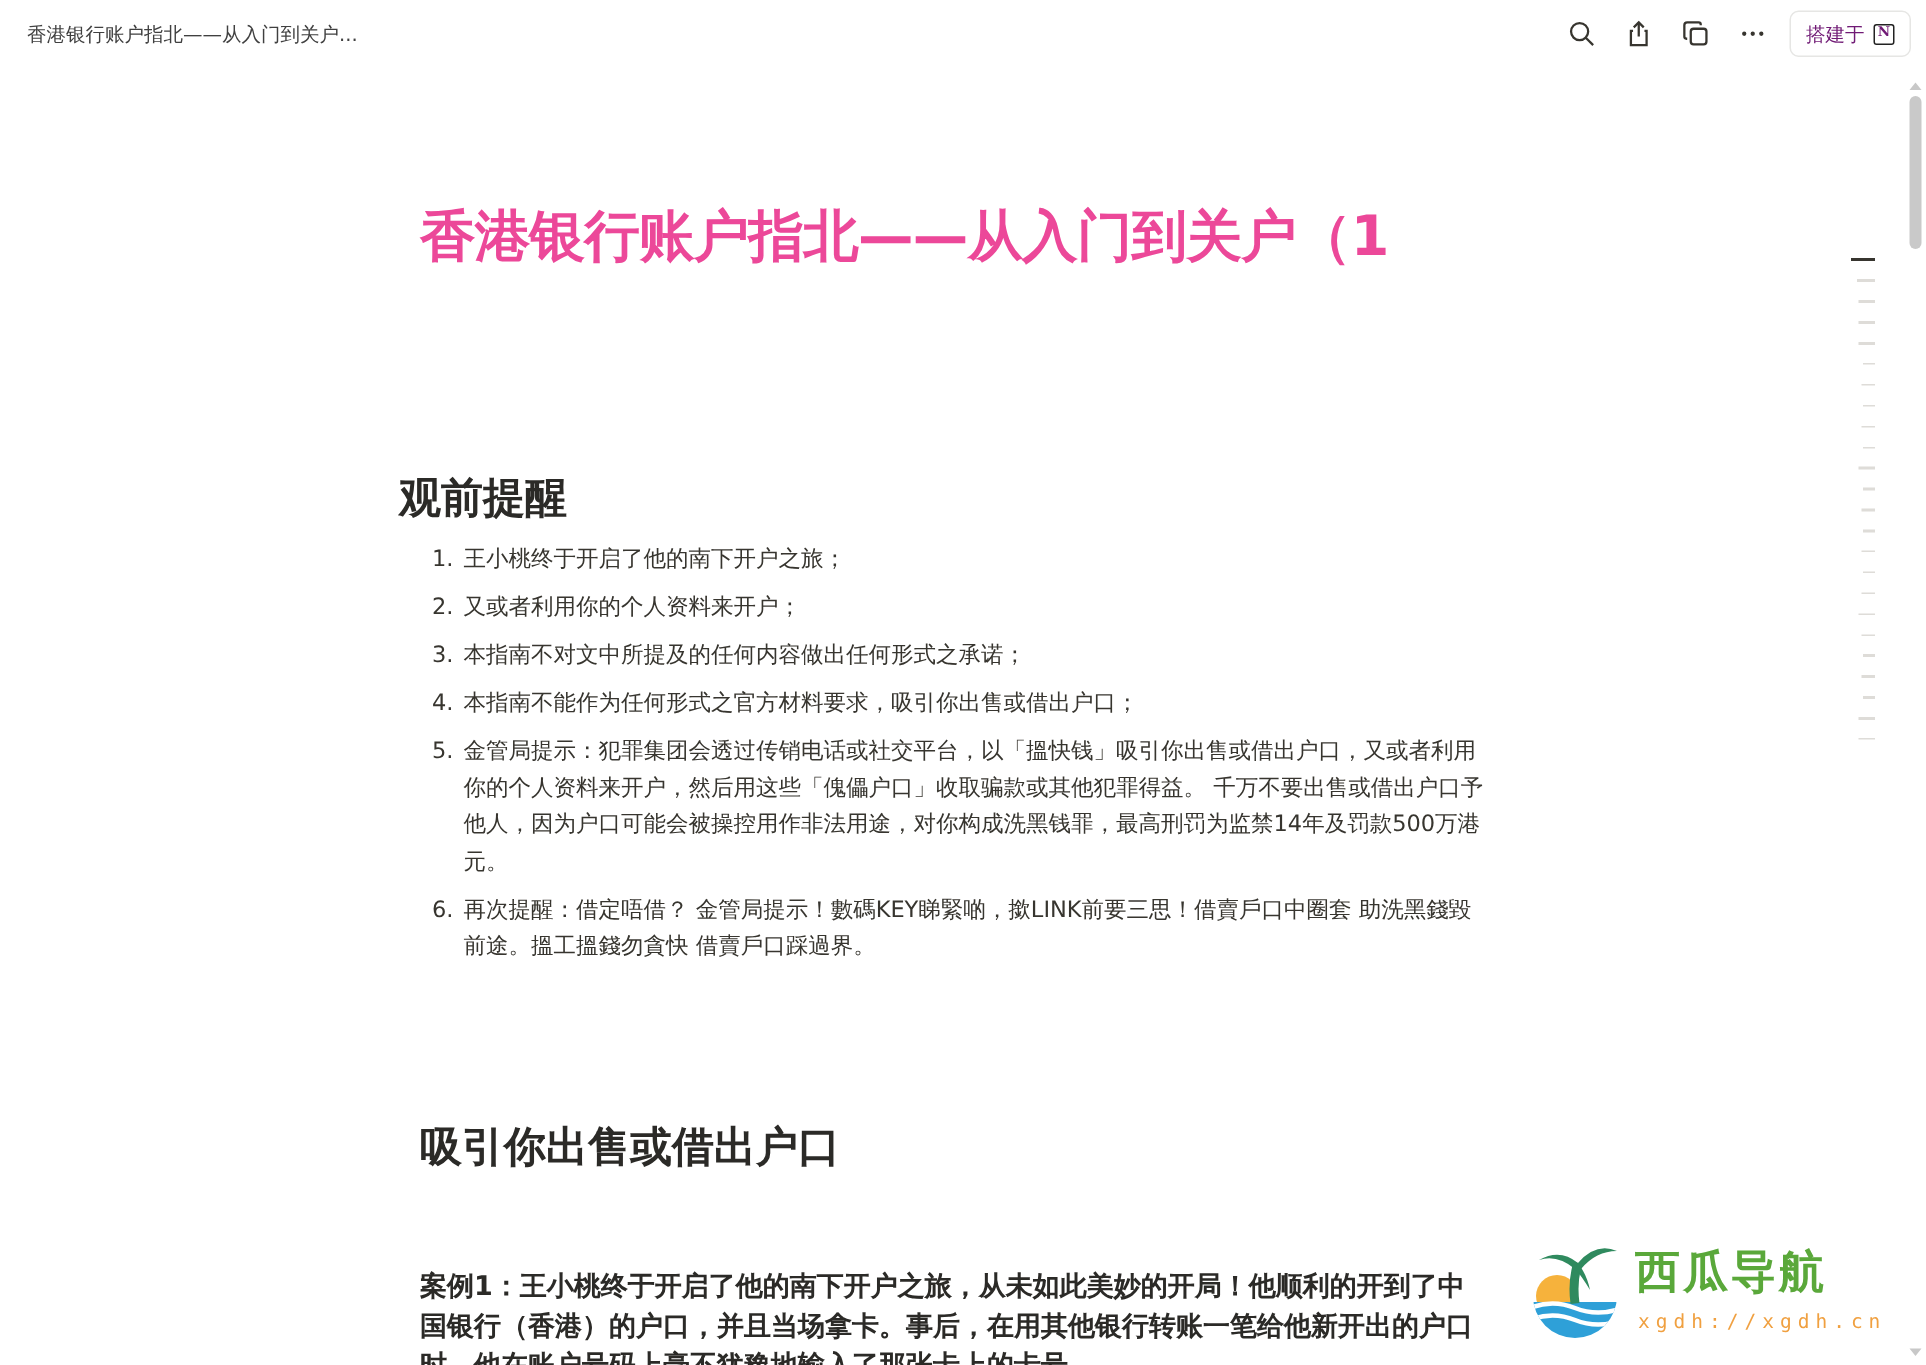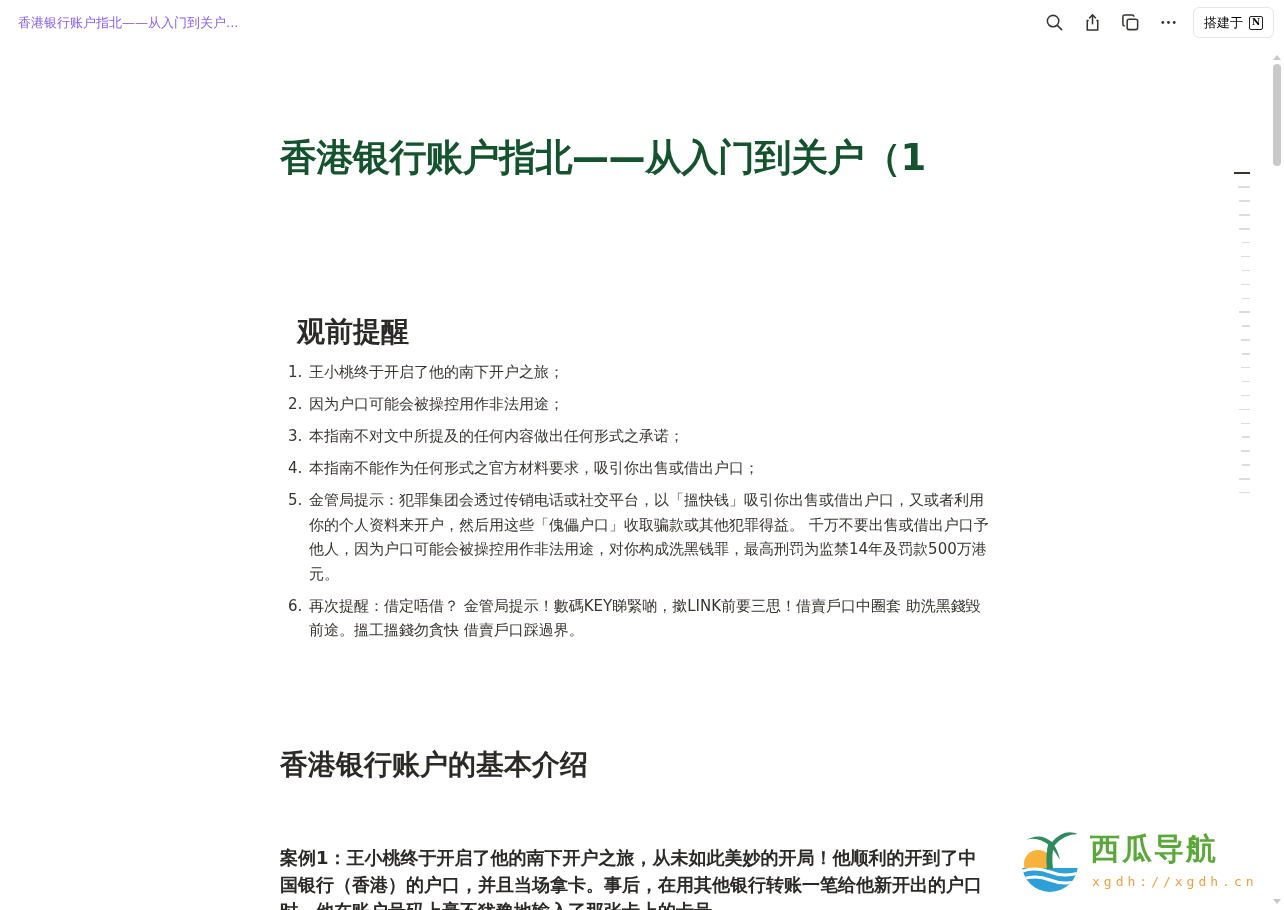--- a/index.html
+++ b/index.html
@@ -1,30 +1,30 @@
 <!DOCTYPE html>
 <html><head>
 <meta charset="utf-8">
 <style>
   * { box-sizing: border-box; margin: 0; padding: 0; }
   html, body { width: 1284px; height: 910px; overflow: hidden; background: #ffffff; }
   body { font-family: "DejaVu Sans", "Liberation Sans", sans-serif; color: #37352f; position: relative; }
 
   .topbar { position: absolute; top: 0; left: 0; width: 1284px; height: 45px; display: flex; align-items: center; background: #fff; z-index: 5; }
-  .crumb { position: absolute; left: 18px; top: 14px; font-size: 13px; color: #8b5cf6; white-space: nowrap; }
+  .crumb { position: absolute; left: 18px; top: 14px; font-size: 13px; color: #404040; white-space: nowrap; }
   .actions { position: absolute; right: 10px; top: 7px; display: flex; align-items: center; gap: 0; }
   .icon-btn { width: 38px; height: 30px; display: flex; align-items: center; justify-content: center; cursor: pointer; border-radius: 4px; }
   .icon-btn svg { width: 19px; height: 19px; stroke: #37352f; fill: none; stroke-width: 1.6; }
-  .built-btn { margin-left: 6px; height: 31px; padding: 0 10px; border: 1px solid #e6e6e4; border-radius: 6px; display: flex; align-items: center; gap: 6px; font-size: 13px; color: #000000; cursor: pointer; background: #fff; }
+  .built-btn { margin-left: 6px; height: 31px; padding: 0 10px; border: 1px solid #e6e6e4; border-radius: 6px; display: flex; align-items: center; gap: 6px; font-size: 13px; color: #701a75; cursor: pointer; background: #fff; }
   .notion-logo { width: 14px; height: 14px; border: 1.5px solid #222; border-radius: 2px; font-size: 9px; font-weight: bold; display: flex; align-items: center; justify-content: center; font-family: "DejaVu Serif", serif; line-height: 1; }
 
   .content { position: absolute; left: 280px; top: 130px; width: 708px; }
-  .title { font-size: 37px; font-weight: bold; line-height: 56px; color: #14532d; letter-spacing: -0.5px; }
+  .title { font-size: 37px; font-weight: bold; line-height: 56px; color: #ec4899; letter-spacing: -0.5px; }
   h2 { font-size: 28px; font-weight: bold; color: #2b2a27; line-height: 40px; }
-  .h2-warn { position: absolute; left: 297px; top: 312px; }
+  .h2-warn { position: absolute; left: 266px; top: 312px; }
   .h2-intro { position: absolute; left: 280px; top: 745px; }
   ol.list { position: absolute; left: 280px; top: 360px; width: 710px; list-style: none; }
   ol.list li { display: flex; font-size: 15px; line-height: 24.5px; color: #37352f; margin-bottom: 7.5px; }
   ol.list li .num { width: 29px; flex: none; text-align: left; padding-left: 8px; }
   ol.list li .txt { flex: 1; }
   .case { position: absolute; left: 280px; top: 845px; width: 710px; font-size: 18px; font-weight: bold; line-height: 26.5px; color: #2b2a27; }
 
   .toc { position: absolute; left: 1234px; top: 172px; width: 16px; }
   .toc .tick { height: 1.5px; background: #dedcd8; margin-bottom: 12.4px; margin-left: auto; }
   .toc .tick.active { background: #37352f; height: 2px; }
@@ -84,41 +84,41 @@
 </div>
 
 <h2 class="h2-warn">观前提醒</h2>
 <ol class="list">
   <li>
       <span class="num">1.</span>
       <span class="txt">王小桃终于开启了他的南下开户之旅；</span>
     </li>
   <li>
       <span class="num">2.</span>
-      <span class="txt">因为户口可能会被操控用作非法用途；</span>
+      <span class="txt">又或者利用你的个人资料来开户；</span>
     </li>
   <li>
       <span class="num">3.</span>
       <span class="txt">本指南不对文中所提及的任何内容做出任何形式之承诺；</span>
     </li>
   <li>
       <span class="num">4.</span>
       <span class="txt">本指南不能作为任何形式之官方材料要求，吸引你出售或借出户口；</span>
     </li>
   <li>
       <span class="num">5.</span>
       <span class="txt">金管局提示：犯罪集团会透过传销电话或社交平台，以「搵快钱」吸引你出售或借出户口，又或者利用你的个人资料来开户，然后用这些「傀儡户口」收取骗款或其他犯罪得益。 千万不要出售或借出户口予他人，因为户口可能会被操控用作非法用途，对你构成洗黑钱罪，最高刑罚为监禁14年及罚款500万港元。</span>
     </li>
   <li>
       <span class="num">6.</span>
       <span class="txt">再次提醒：借定唔借？ 金管局提示！數碼KEY睇緊啲，撳LINK前要三思！借賣戶口中圈套 助洗黑錢毀前途。搵工搵錢勿貪快 借賣戶口踩過界。</span>
     </li>
 </ol>
 
-<h2 class="h2-intro">香港银行账户的基本介绍</h2>
+<h2 class="h2-intro">吸引你出售或借出户口</h2>
 <div class="case">案例1：王小桃终于开启了他的南下开户之旅，从未如此美妙的开局！他顺利的开到了中国银行（香港）的户口，并且当场拿卡。事后，在用其他银行转账一笔给他新开出的户口时，他在账户号码上毫不犹豫地输入了那张卡上的卡号。</div>
 
 <div class="toc" id="toc">
     <div class="tick active" style="width: 16px;"></div>
     <div class="tick" style="width: 12px;"></div>
     <div class="tick" style="width: 11px;"></div>
     <div class="tick" style="width: 11px;"></div>
     <div class="tick" style="width: 11px;"></div>
     <div class="tick" style="width: 8px;"></div>
     <div class="tick" style="width: 9px;"></div>

